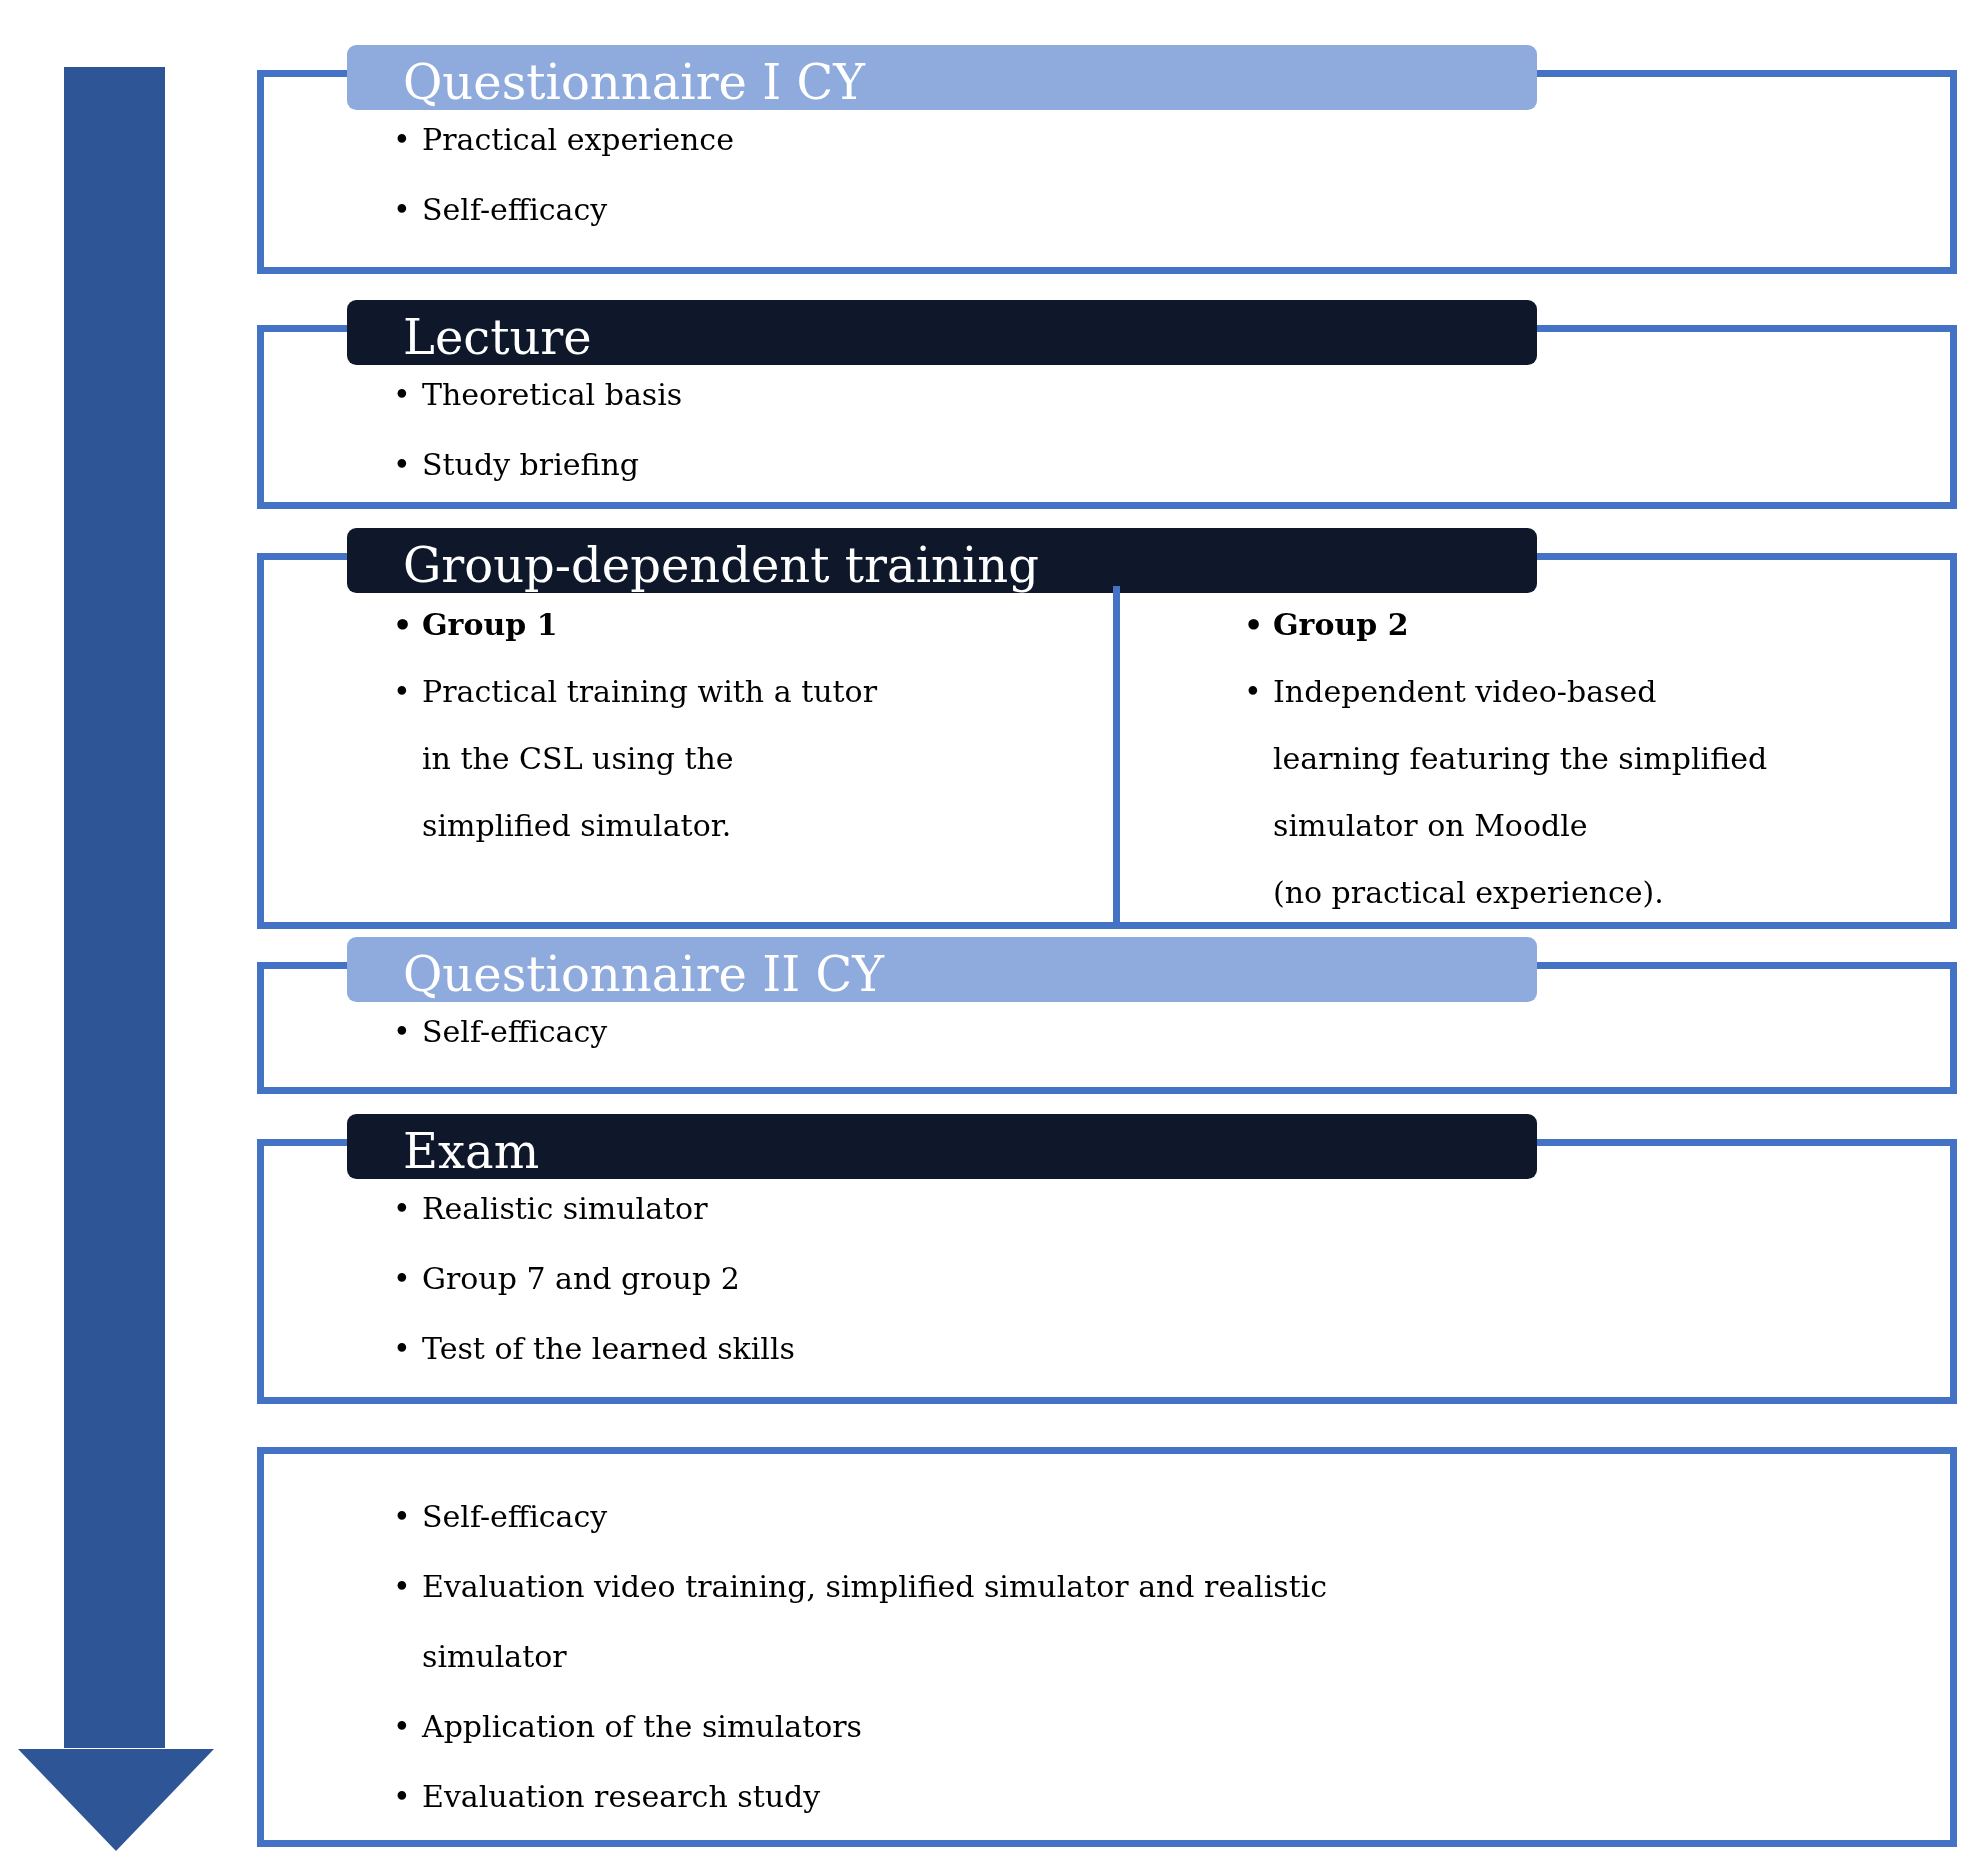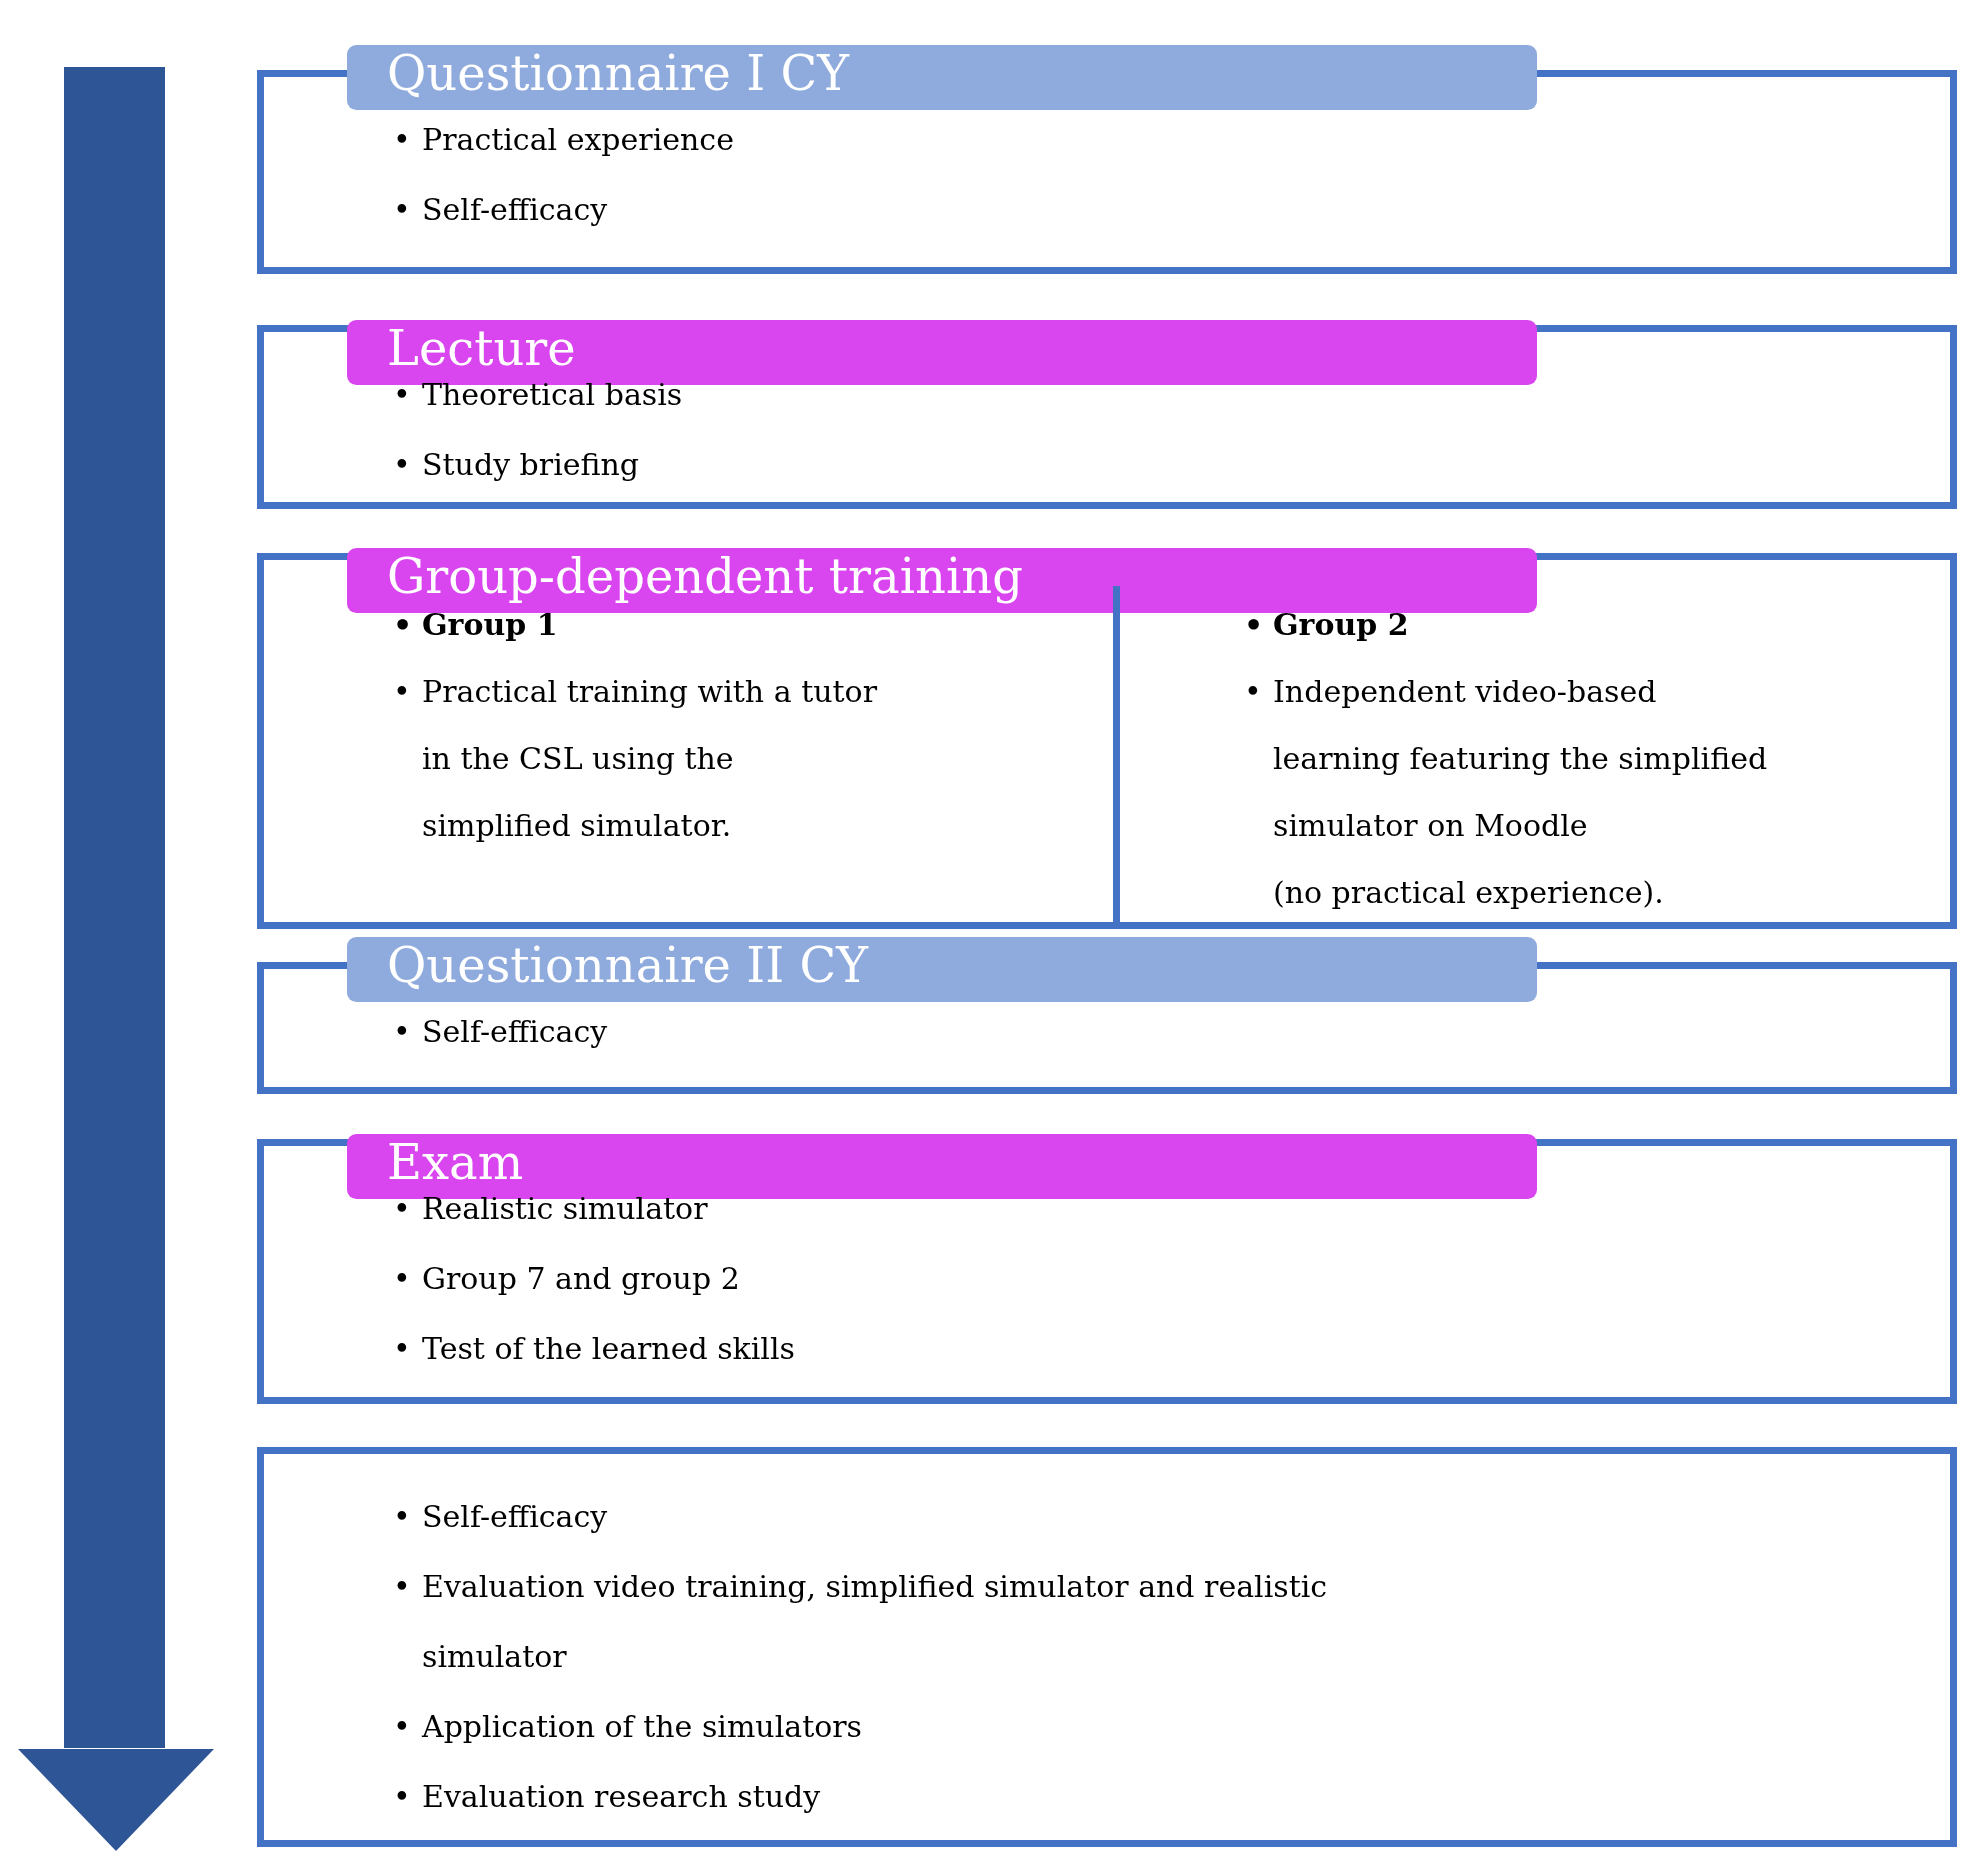--- a/index.html
+++ b/index.html
@@ -26,28 +26,28 @@
   .box{
     position:absolute;left:257px;width:1700px;
     box-sizing:border-box;
     border:7px solid #4472C4;
     background:transparent;
   }
   .hdr{
     position:absolute;left:83px;top:-32px;width:1190px;height:65px;
     box-sizing:border-box;
     border-radius:9.3px;
-    display:flex;align-items:flex-start;
-    padding-left:40px;
+    display:flex;align-items:flex-end;
+    padding-left:56px;
     color:#ffffff;
     font-size:48px;
     letter-spacing:0;
   }
   .hdr.light{background:#8FAADC;}
-  .hdr.dark{background:#d946ef;margin-top:20px;}
+  .hdr.dark{background:#0f172a;}
   .bullets{
     position:absolute;left:129px;right:15.5px;top:28px;
     list-style:none;margin:0;padding:0;
   }
   .bullets li{
     position:relative;
     padding-left:29px;
     font-size:30px;
     line-height:70px;
     white-space:pre-line;

